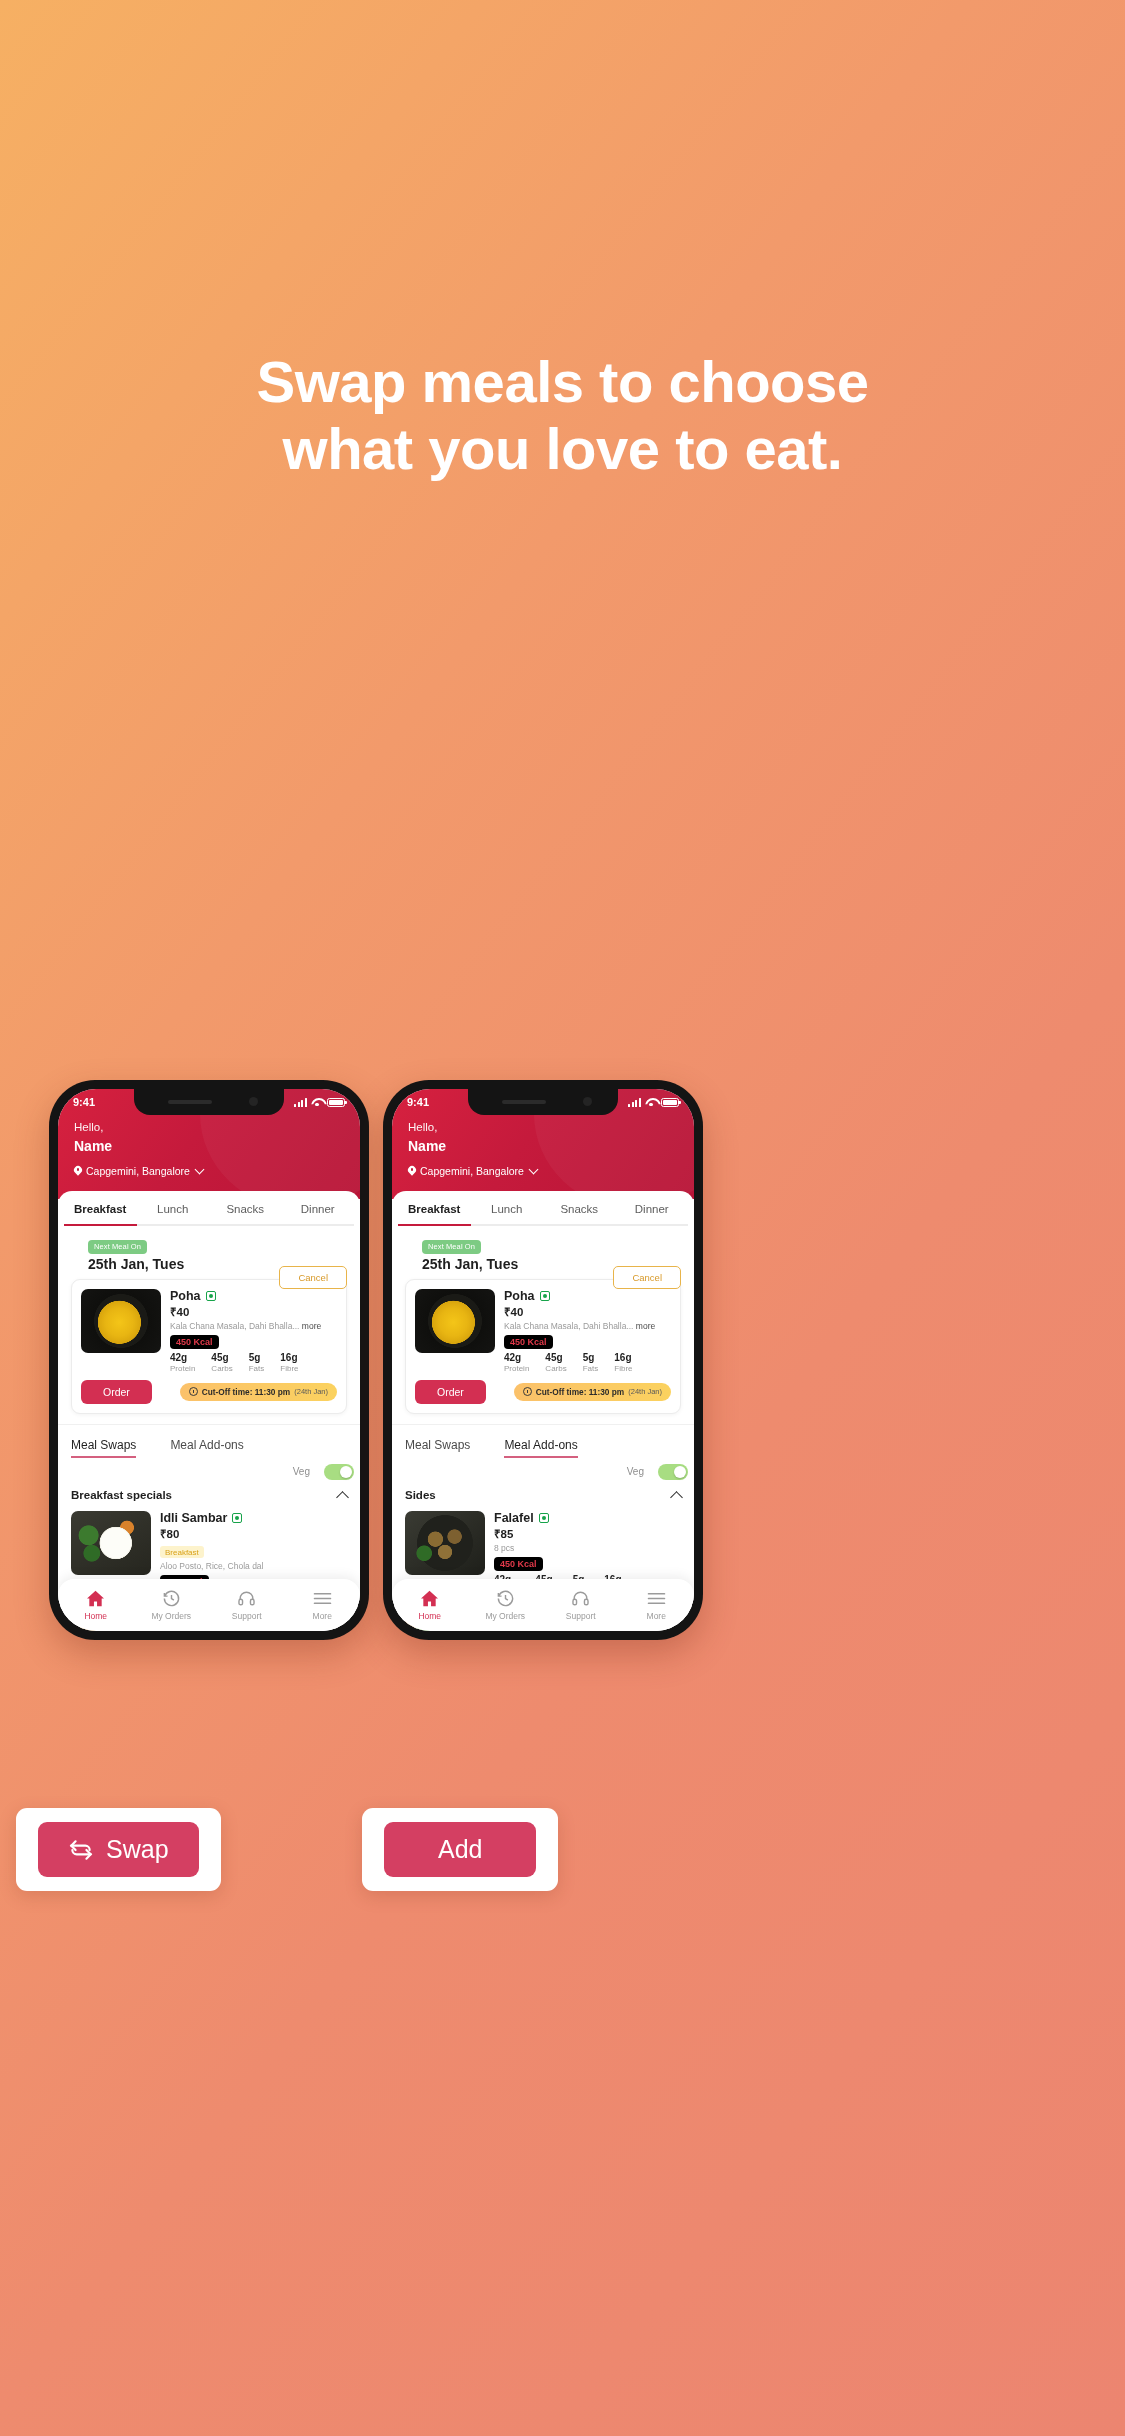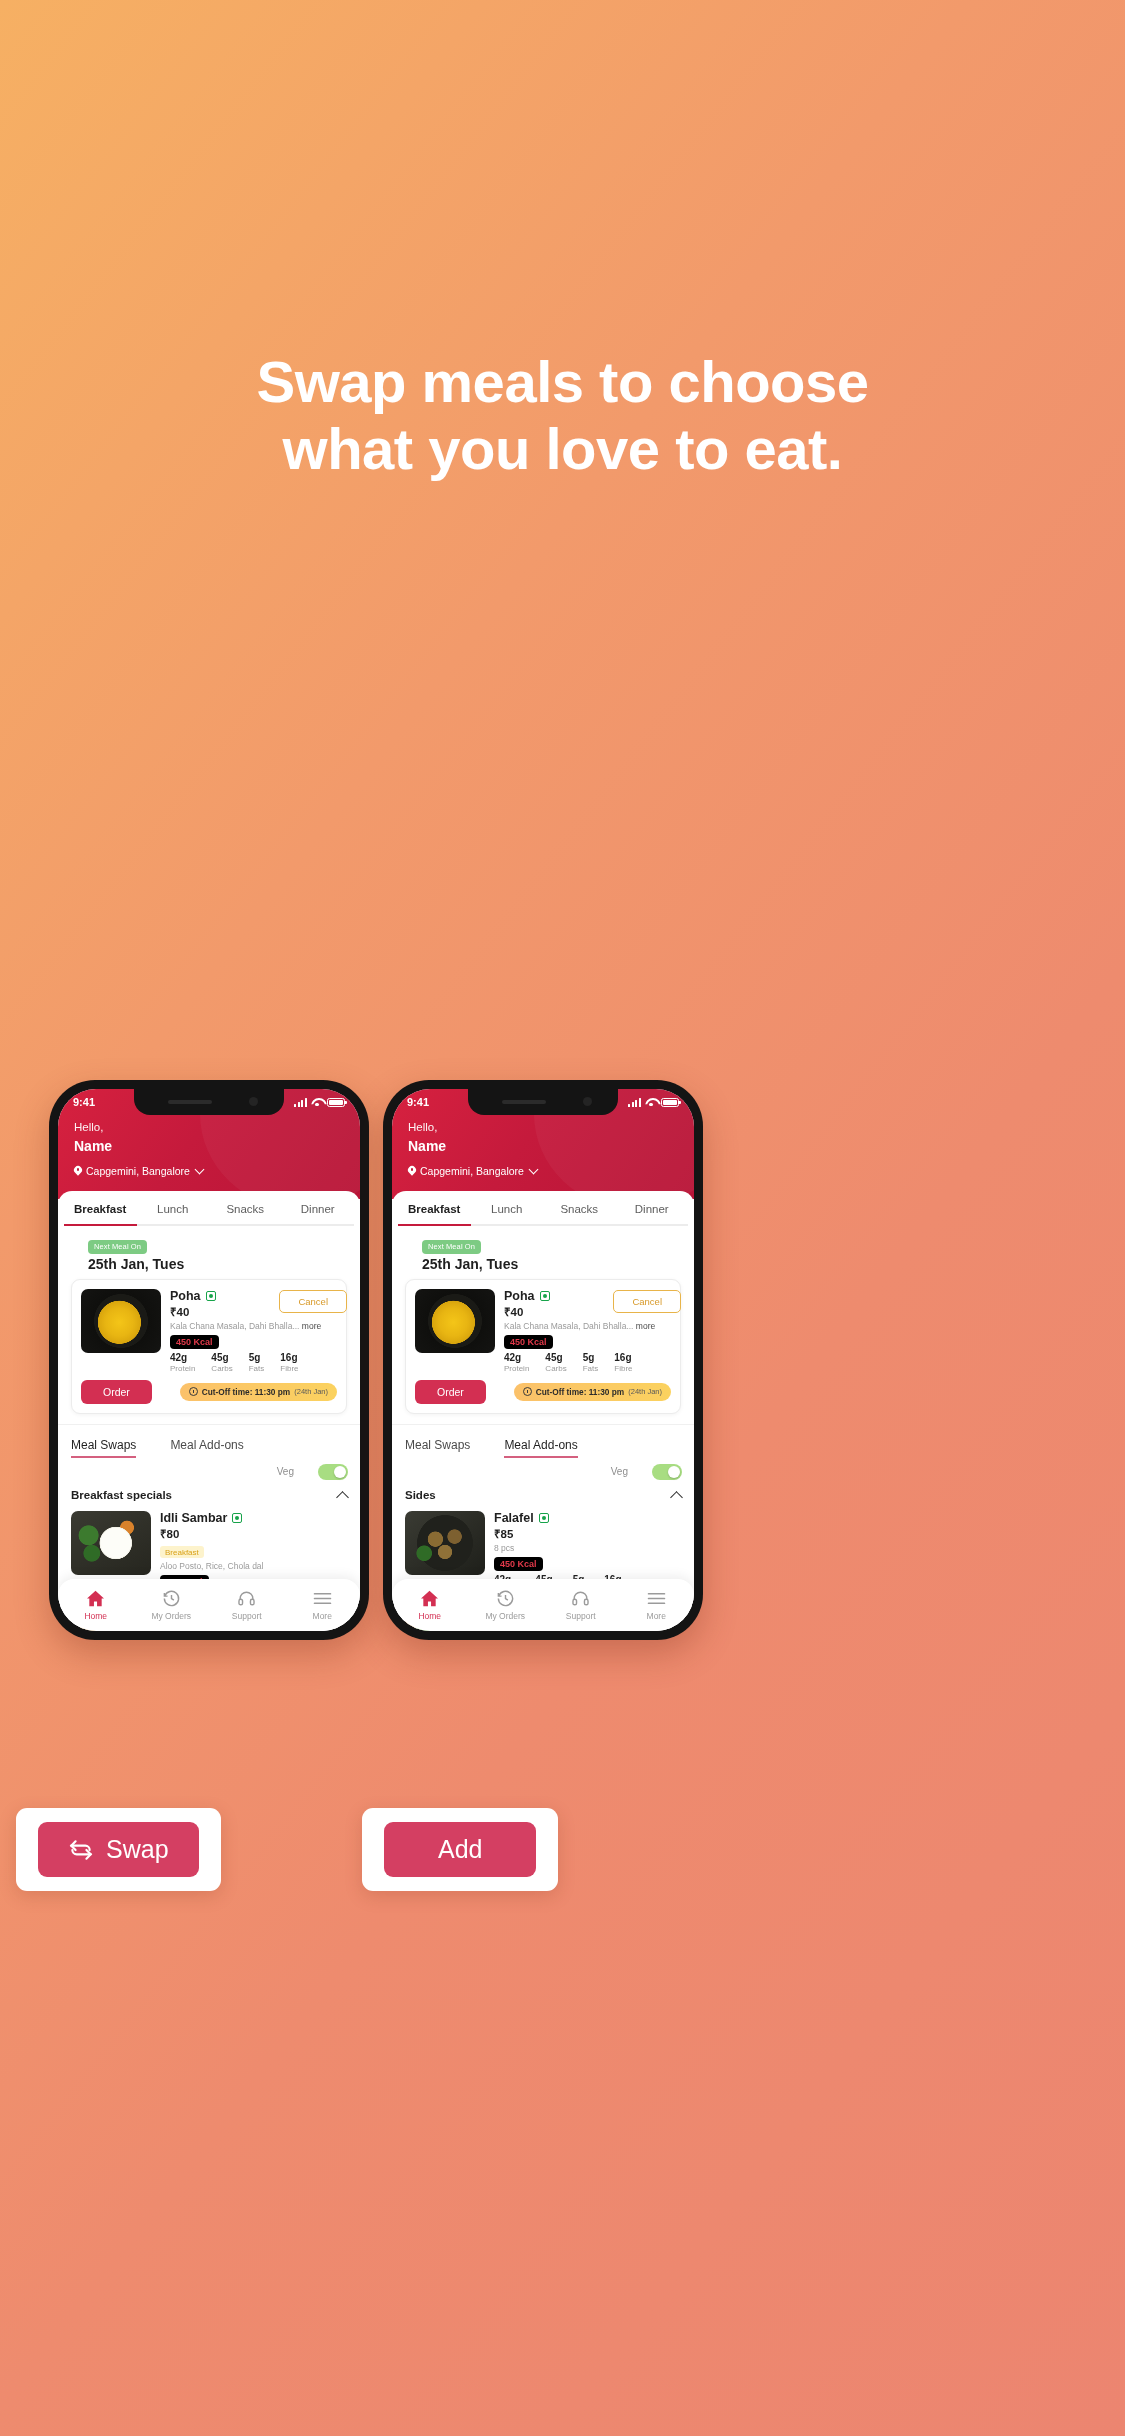--- a/index.html
+++ b/index.html
@@ -101,21 +101,21 @@
   .tabs-rule{ height:2px; background:#ececec; position:relative; margin:0 6px;}
   .tabs-rule .ind{ position:absolute; left:0; top:0; height:2px; width:25%; background:#c51a3c;}
 
   .section-pad{ padding:9px 30px 0; }
   .badge-next{
     display:inline-block; background:#7dcb83; color:#fff; font-size:7.5px;
     padding:2.5px 6px; border-radius:4px; letter-spacing:.1px;
   }
   .date-line{ font-size:14px; font-weight:bold; color:#1f1f1f; margin-top:2px;}
   .cancel-btn{
-    position:absolute; right:13px; top:64px;
+    position:absolute; right:13px; top:40px;
     border:1px solid #e8b44a; color:#d89a2a; background:#fff;
     font-size:9.5px; padding:5px 18px; border-radius:5px;
   }
 
   
   .order-card{
     margin:7px 13px 0; border:1px solid #ececec; border-radius:9px;
     box-shadow:0 1px 4px rgba(0,0,0,.05); overflow:hidden; background:#fff;
   }
   .oc-top{ display:flex; padding:9px 9px 6px; gap:9px; }
@@ -185,21 +185,21 @@
   }
   .cutoff .sub{ font-weight:normal; font-size:7.5px; color:#5a5a5a;}
   .clock{ width:9px;height:9px;border:1.3px solid #3a3a3a;border-radius:50%;position:relative;flex:none;}
   .clock:after{content:"";position:absolute;left:3.5px;top:1.8px;width:1.2px;height:3.2px;background:#3a3a3a;}
 
   
   .swap-tabs{ display:flex; gap:34px; padding:13px 13px 0; border-top:1px solid #f0f0f0; margin-top:10px;}
   .swap-tabs .st{ font-size:12px; color:#4b4b4b; padding-bottom:6px; position:relative;}
   .swap-tabs .st.active{ color:#1f1f1f; }
   .swap-tabs .st.active:after{content:"";position:absolute;left:0;right:0;bottom:0;height:1.6px;background:#d4607f;}
-  .veg-row{ display:flex; align-items:center; justify-content:flex-end; gap:24px; padding:6px 12px 0;}
+  .veg-row{ display:flex; align-items:center; justify-content:flex-end; gap:14px; padding:6px 6px 0;}
   .veg-row .lbl{ font-size:10px; color:#8e8e8e;}
   .toggle{ width:30px;height:16px;border-radius:9px;background:#a8dd82;position:relative;}
   .toggle:after{content:"";position:absolute;right:2px;top:2px;width:12px;height:12px;border-radius:50%;
     background:#fff;box-shadow:0 1px 2px rgba(0,0,0,.2);}
 
   .grp-head{ display:flex; align-items:center; justify-content:space-between; padding:9px 13px 0;}
   .grp-head .t{ font-size:11.5px; font-weight:bold; color:#1f1f1f;}
   .chev-up{ width:9px;height:9px;border-left:1.6px solid #2b2b2b;border-top:1.6px solid #2b2b2b;
     transform:rotate(45deg); margin-top:4px;}
 

